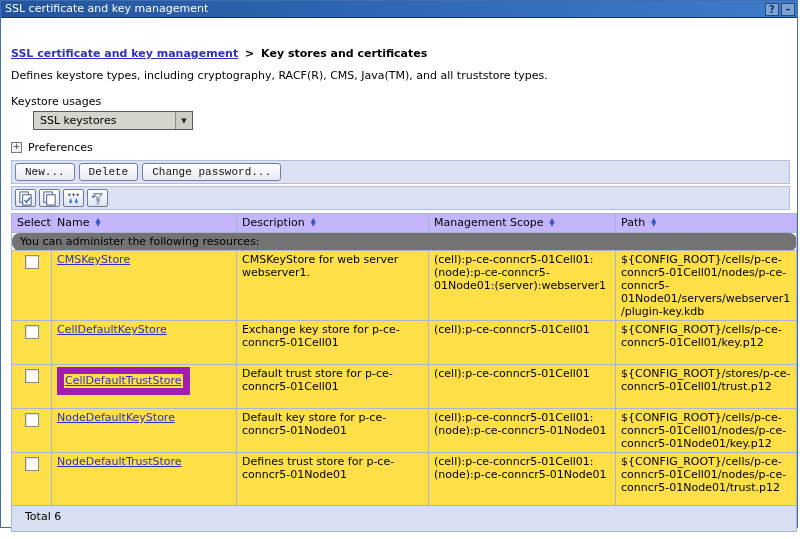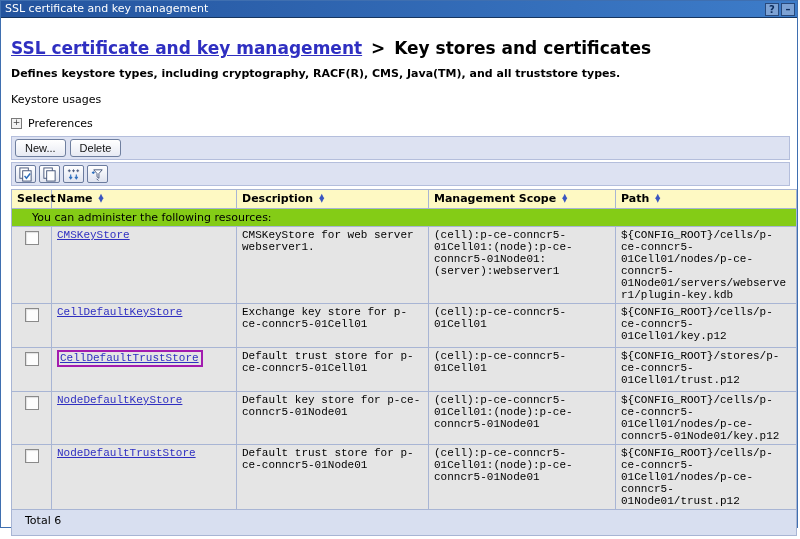--- a/index.html
+++ b/index.html
@@ -7,54 +7,54 @@
   .window{width:798px;height:528px;border:1px solid #3f6fb0;box-sizing:border-box;background:#fff;}
   
   .titlebar{height:17px;background:linear-gradient(90deg,#24549e,#3d7cc9);border-bottom:1px solid #16355f;
     display:flex;align-items:center;justify-content:space-between;padding:0 2px 0 4px;box-sizing:border-box;}
   .titlebar .title{color:#fff;font-size:11px;line-height:16px;}
   .tb-btns{display:flex;gap:2px;}
   .tb-btn{width:14px;height:13px;background:#7da2d4;border:1px solid #28497c;color:#0c2c5c;
     font-size:10px;font-weight:bold;line-height:12px;text-align:center;cursor:default;box-sizing:border-box;}
   
   .content{padding:10px 7px 0 10px;}
-  .breadcrumb{margin-top:10px;font-weight:bold;font-size:17px;}
+  .breadcrumb{margin-top:19px;font-weight:bold;font-size:11px;}
   .bc-link{color:#2f2fc1;text-decoration:underline;cursor:pointer;}
   .bc-sep{margin:0 3px;}
-  .intro{margin-top:9px;font-weight:bold;}
+  .intro{margin-top:9px;}
   .usages-label{margin-top:13px;}
   .select{margin-top:3px;margin-left:22px;width:160px;height:19px;border:1px solid #58595b;
     background:#d7d3cd;display:flex;align-items:center;justify-content:space-between;
     box-sizing:border-box;cursor:default;}
   .select-value{padding-left:6px;}
   .select-arrow{width:16px;height:17px;border-left:1px solid #8a8a8a;background:#cfcbc5;
     font-size:7px;display:flex;align-items:center;justify-content:center;color:#222;}
   .prefs{margin-top:11px;display:flex;align-items:center;gap:6px;cursor:pointer;}
   .expand-box{width:9px;height:9px;border:1px solid #7a7a7a;background:#f2f2f2;font-size:9px;
     line-height:7px;text-align:center;color:#444;display:inline-block;}
   
   .btnbar{margin-top:6px;background:#dde2f2;border:1px solid #b4bedc;padding:2px 3px;display:flex;gap:4px;}
-  .btnbar button{font-family:Liberation Sans, sans-serif;font-size:11px;color:#111;background:linear-gradient(#ffffff,#e7eaf3);
+  .btnbar button{font-family:Liberation Mono, monospace;font-size:11px;color:#111;background:linear-gradient(#ffffff,#e7eaf3);
     border:1px solid #6f7f9f;border-radius:3px;padding:1px 9px;height:18px;cursor:pointer;}
   
   .iconbar{margin-top:2px;background:#dde2f2;border:1px solid #b4bedc;padding:2px 3px;display:flex;gap:3px;height:24px;box-sizing:border-box;}
   .ibtn{width:21px;height:18px;background:linear-gradient(#ffffff,#dfe3ef);border:1px solid #6b7b9e;
     border-radius:2px;display:flex;align-items:center;justify-content:center;cursor:pointer;padding:0;}
   
   table.ks{border-collapse:collapse;width:785px;margin-top:3px;table-layout:fixed;border:1px solid #7d8fb5;}
   .ks th,.ks td{border:1px solid #a8b5d4;padding:2px 5px;vertical-align:top;text-align:left;
     font-size:11px;overflow-wrap:break-word;word-break:break-word;}
-  .ks thead th{background:#fef9c3;font-weight:bold;height:14px;white-space:nowrap;}
-  .ks tr.note td{background:#84cc16;height:13px;padding-left:20px;}
-  .ks tbody td{background:#e5e5e5;font-family:Liberation Mono, monospace;}
+  .ks thead th{background:#c4b5fd;font-weight:normal;height:14px;white-space:nowrap;}
+  .ks tr.note td{background:#737373;height:13px;padding-left:8px;border-radius:8px;}
+  .ks tbody td{background:#fde047;}
   .ks .c-sel{text-align:center;}
   .cb{display:inline-block;width:12px;height:12px;border:1px solid #8a8a8a;background:#fdfdfd;
     box-shadow:inset 1px 1px 1px rgba(0,0,0,.12);margin-top:2px;cursor:pointer;}
   .link{color:#2f2fc1;text-decoration:underline;cursor:pointer;}
-  .hl{display:inline-block;border:2px solid #a21caf;padding:0 2px 1px 1px;}
+  .hl{display:inline-block;border:7px solid #a21caf;padding:0 2px 1px 1px;}
   .sort{display:inline-flex;flex-direction:column;margin-left:6px;vertical-align:middle;position:relative;top:-1px;}
   .sort span{font-size:6.5px;line-height:4.5px;color:#3a55c0;}
   .ks tr.r1{height:62px;} .ks tr.r2{height:44px;} .ks tr.r3{height:44px;}
   .ks tr.r4{height:44px;} .ks tr.r5{height:53px;} .ks tr.r6{height:40px;}
   .ks tfoot td{background:#d8dff0;height:19px;padding-left:13px;padding-top:4px;}
 </style>
 </head>
 <body>
 
 <div class="window">
@@ -71,29 +71,34 @@
 
     <div class="breadcrumb">
       <a class="bc-link">SSL certificate and key management</a>
       <span class="bc-sep">&gt;</span>
       <span class="bc-current">Key stores and certificates</span>
     </div>
 
     <div class="intro">Defines keystore types, including cryptography, RACF(R), CMS, Java(TM), and all truststore types.</div>
 
     <div class="usages-label">Keystore usages</div>
+    <div class="select">
+      <span class="select-value">SSL keystores</span>
+      <span class="select-arrow">▼</span>
+    </div>
 
     <div class="prefs">
       <span class="expand-box">+</span>
       <span>Preferences</span>
     </div>
 
     <div class="btnbar">
       <button>New...</button>
       <button>Delete</button>
+      <button>Change password...</button>
     </div>
 
     <div class="iconbar">
       <button class="ibtn" title="">
         <svg width="15" height="15" viewBox="0 0 16 16">
           <rect x="2" y="1" width="9" height="11" fill="#fff" stroke="#44557a"></rect>
           <rect x="5" y="4" width="9" height="11" fill="#fff" stroke="#44557a"></rect>
           <path d="M7 9.5 l2 2.5 l4 -5" fill="none" stroke="#2f6fbd" stroke-width="1.6"></path>
         </svg>
       </button>
@@ -175,21 +180,21 @@
         <tr class="r4">
           <td class="c-sel"><span class="cb"></span></td>
           <td><a class="link">NodeDefaultKeyStore</a></td>
           <td>Default key store for p-ce-conncr5-01Node01</td>
           <td>(cell):p-ce-conncr5-01Cell01:(node):p-ce-conncr5-01Node01</td>
           <td>${CONFIG_ROOT}/cells/p-ce-conncr5-01Cell01/nodes/p-ce-conncr5-01Node01/key.p12</td>
         </tr>
         <tr class="r5">
           <td class="c-sel"><span class="cb"></span></td>
           <td><a class="link">NodeDefaultTrustStore</a></td>
-          <td>Default trust store for p-ce-conncr5-01Node01</td>
+          <td>Defines trust store for p-ce-conncr5-01Node01</td>
           <td>(cell):p-ce-conncr5-01Cell01:(node):p-ce-conncr5-01Node01</td>
           <td>${CONFIG_ROOT}/cells/p-ce-conncr5-01Cell01/nodes/p-ce-conncr5-01Node01/trust.p12</td>
         </tr>
       </tbody>
       <tfoot>
         <tr>
           <td colspan="5">Total 6</td>
         </tr>
       </tfoot>
     </table>

